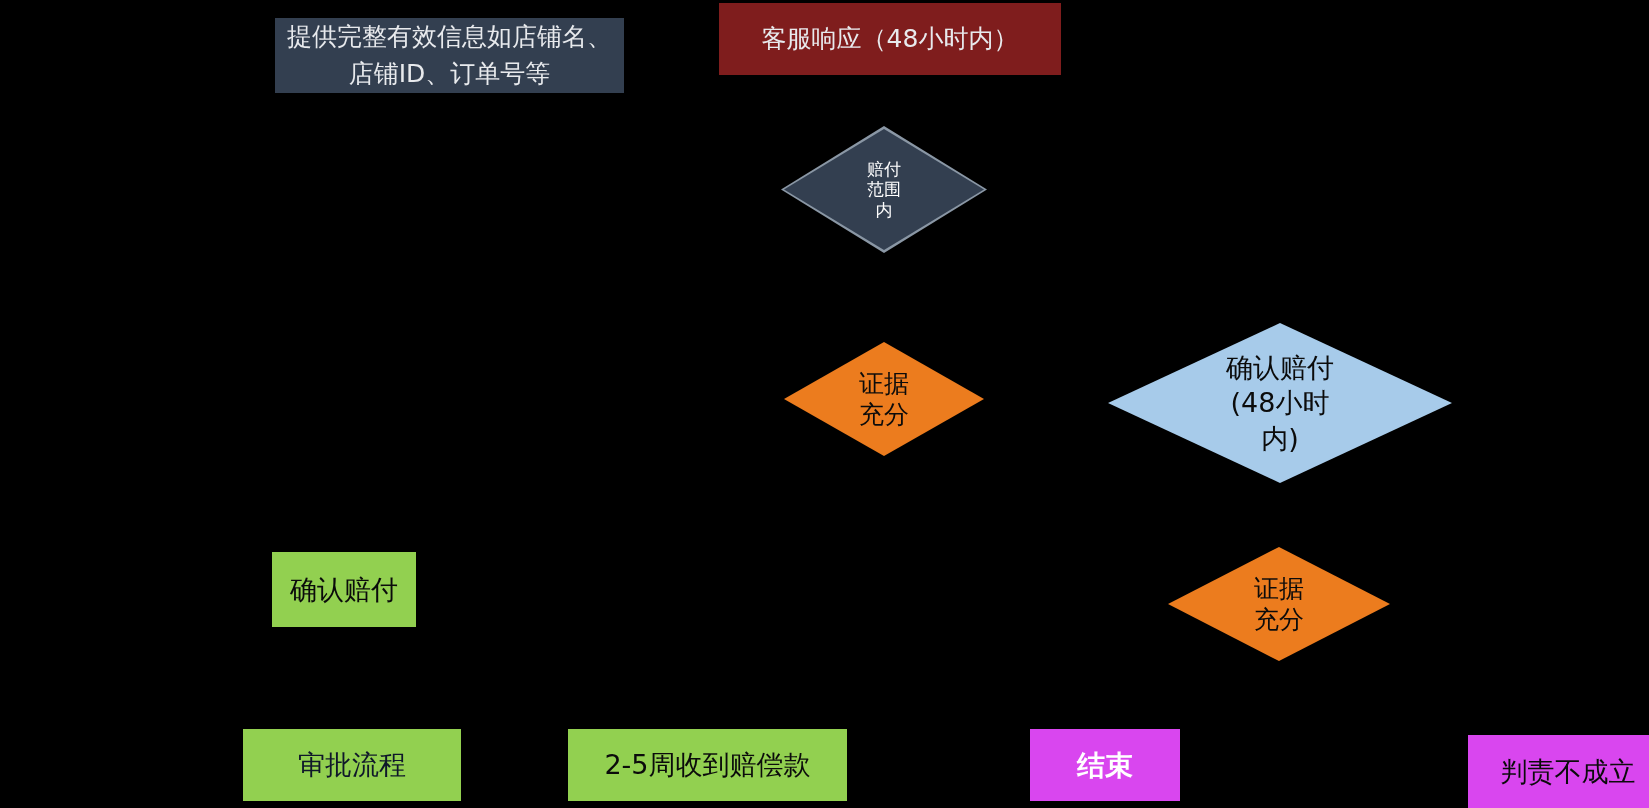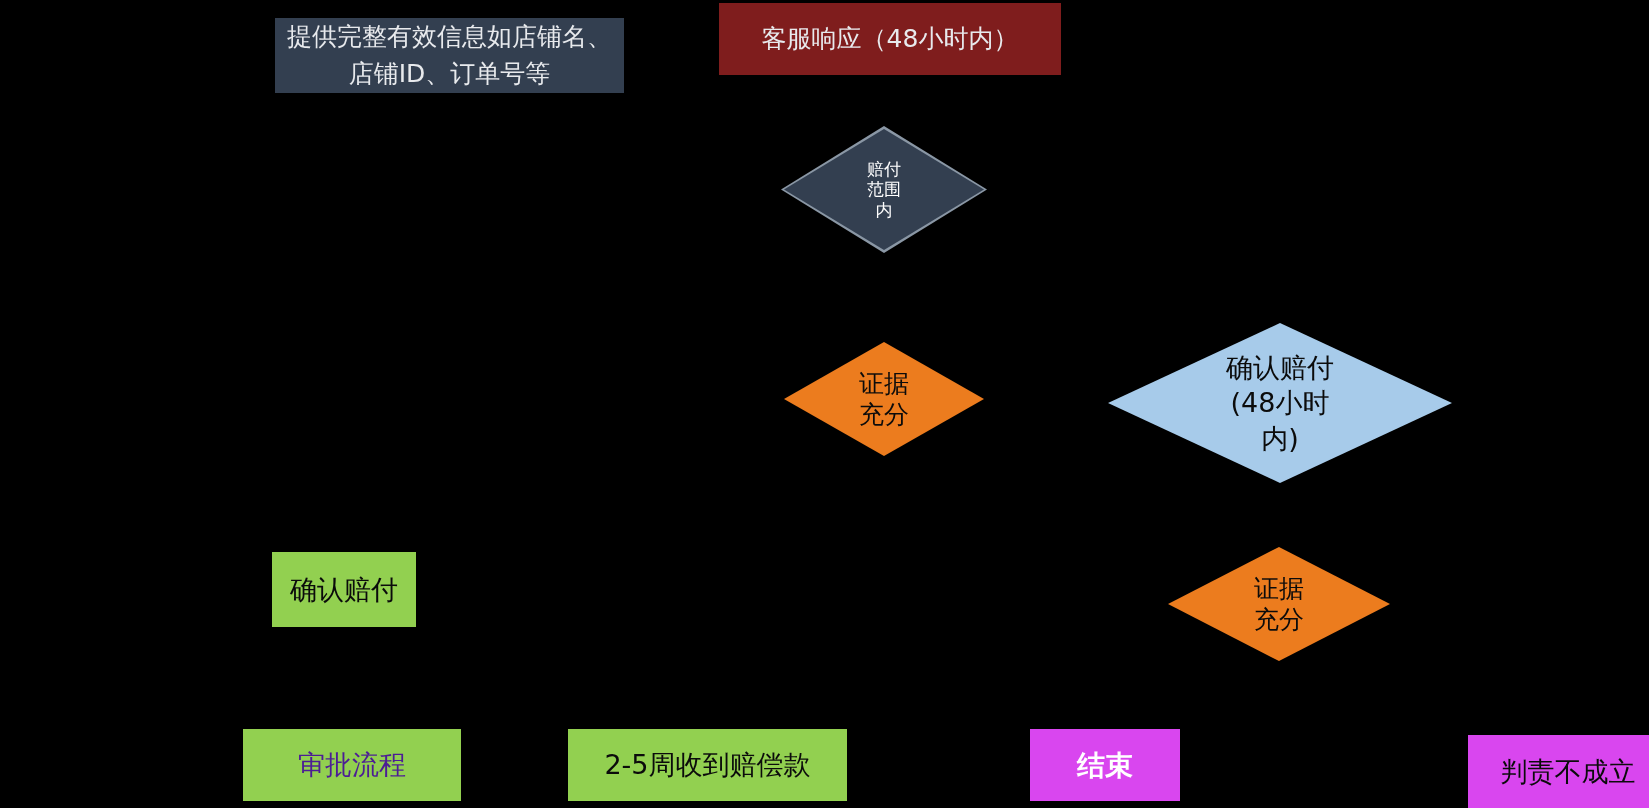--- a/index.html
+++ b/index.html
@@ -91,21 +91,21 @@
     <div class="diamond-fill" style="background: rgb(236, 124, 30);"></div>
     <span class="label fs25 txt-dark" style="line-height: 1.25; color: rgb(11, 11, 11);">证据
 充分</span>
   </div>
 
   <div class="node rect" style="left: 272px; top: 552px; width: 144px; height: 75px; background: rgb(146, 208, 80);">
     <span class="label fs27 txt-dark" style="color: rgb(11, 11, 11);">确认赔付</span>
   </div>
 
   <div class="node rect" style="left: 243px; top: 729px; width: 218px; height: 72px; background: rgb(146, 208, 80);">
-    <span class="label fs27 txt-dark" style="color: #4c1d95;">审批流程</span>
+    <span class="label fs27 txt-dark" style="color: #0f172a;">审批流程</span>
   </div>
 
   <div class="node rect" style="left: 568px; top: 729px; width: 279px; height: 72px; background: rgb(146, 208, 80);">
     <span class="label fs27 txt-dark" style="color: rgb(11, 11, 11);">2-5周收到赔偿款</span>
   </div>
 
   <div class="node rect" style="left: 1030px; top: 729px; width: 150px; height: 72px; background: #d946ef;">
     <span class="label fs28 bold txt-white" style="color: rgb(255, 255, 255);">结束</span>
   </div>
 

